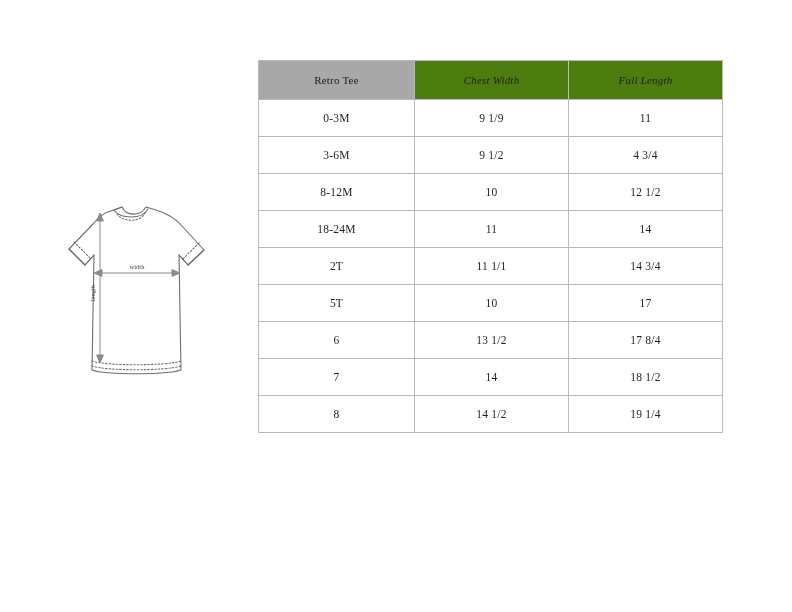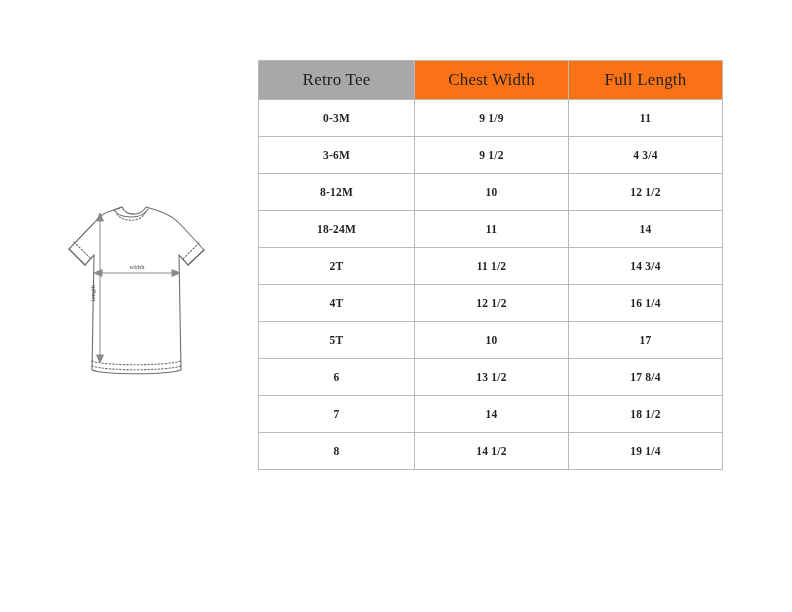--- a/index.html
+++ b/index.html
@@ -47,34 +47,34 @@
     vertical-align: middle;
     font-size: 11.5px;
     color: #231f20;
     height: 36px;
     padding: 0 4px;
     font-weight: normal;
     letter-spacing: 0.2px;
   }
   #size-table thead th {
     height: 38px;
-    font-size: 17px;
+    font-size: 11px;
     margin-left: 26px;
   }
   #size-table thead th.head-label {
     background: #a8a8a8;
     color: #1d1d1d;
   }
   #size-table thead th.head-metric {
-    background: #f97316;
+    background: #4d7c0f;
     color: #231f20;
+    font-style: italic;
   }
   #size-table tbody td {
     background: #ffffff;
-    font-weight: bold;
   }
 </style>
 </head>
 <body>
 
 <div id="shirt-illustration">
   <svg width="200" height="200" viewBox="0 0 200 200" xmlns="http://www.w3.org/2000/svg">
     <g fill="none" stroke="#6e6e6e" stroke-width="1.1" stroke-linejoin="round" stroke-linecap="round">
 
       <path d="M58,38
@@ -156,27 +156,22 @@
       <td>10</td>
       <td>12 1/2</td>
     </tr>
     <tr>
       <td>18-24M</td>
       <td>11</td>
       <td>14</td>
     </tr>
     <tr>
       <td>2T</td>
-      <td>11 1/2</td>
+      <td>11 1/1</td>
       <td>14 3/4</td>
-    </tr>
-    <tr>
-      <td>4T</td>
-      <td>12 1/2</td>
-      <td>16 1/4</td>
     </tr>
     <tr>
       <td>5T</td>
       <td>10</td>
       <td>17</td>
     </tr>
     <tr>
       <td>6</td>
       <td>13 1/2</td>
       <td>17 8/4</td>

